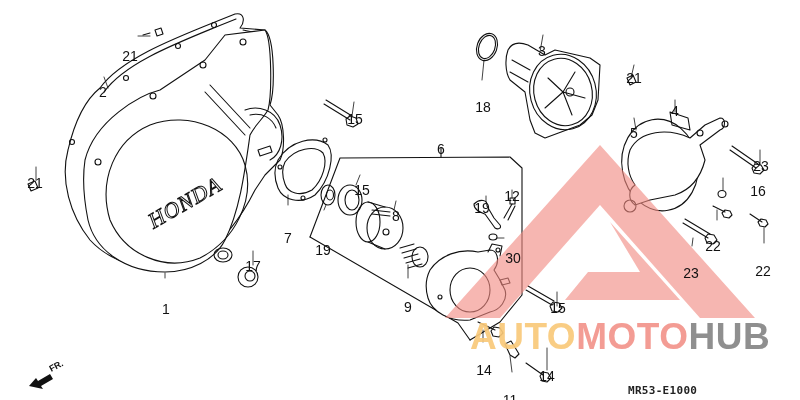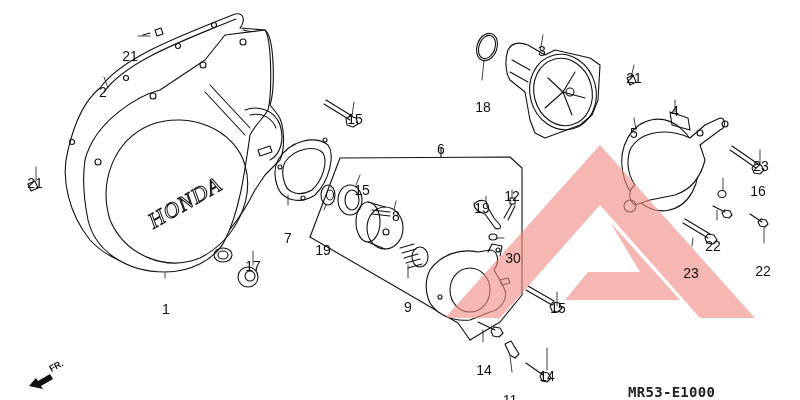--- a/index.html
+++ b/index.html
@@ -1,19 +1,19 @@
 <!DOCTYPE html>
 <html><head>
   <meta charset="utf-8">
   <style>
     html, body { margin: 0; padding: 0; background: #ffffff; }
     body { width: 800px; height: 400px; overflow: hidden; position: relative; font-family: "Liberation Sans", sans-serif; }
     #stage { position: absolute; left: 0; top: 0; width: 800px; height: 400px; }
     .lbl { position: absolute; font-family: "Liberation Sans", sans-serif; font-size: 14px; color: #111; line-height: 1; white-space: nowrap; transform: translate(-50%, -50%); margin-top: 20px; }
-    .code { position: absolute; left: 628px; top: 384px; font-family: "DejaVu Sans Mono", monospace; font-size: 14px; font-weight: bold; color: #222; letter-spacing: 0.3px; }
+    .code { position: absolute; left: 628px; top: 384px; font-family: "DejaVu Sans Mono", monospace; font-size: 11px; font-weight: bold; color: #222; letter-spacing: 0.3px; }
     .fr { position: absolute; left: 49px; top: 361px; font-family: "Liberation Sans", sans-serif; font-size: 9px; font-weight: bold; color: #111; transform: rotate(-28deg); }
     .wm-text { position: absolute; left: 470px; top: 318px; font-family: "Liberation Sans", sans-serif; font-weight: bold; font-size: 37px; letter-spacing: 0.5px; line-height: 1; white-space: nowrap; }
     .wm-a { color: #f9c97a; opacity: 0.92; }
     .wm-b { color: #f28b82; opacity: 0.85; }
     .wm-c { color: #8f8f8f; }
   </style>
 </head>
 <body>
 
 <div id="stage">
@@ -237,13 +237,16 @@
   
   <span style="position:absolute;left:150px;top:210px;font-family:'Liberation Serif',serif;font-style:italic;font-size:22px;letter-spacing:1px;color:#fff;-webkit-text-stroke:1px #111;transform:rotate(-30deg);transform-origin:left center;">HONDA</span>
 
   
   <span class="fr">FR.</span>
 
   
   <span class="code">MR53-E1000</span>
 
   
+  <div class="wm-text">
+    <span class="wm-a">AUTO</span><span class="wm-b">MOTO</span><span class="wm-c">HUB</span>
+  </div>
 </div>
 
 </body></html>

